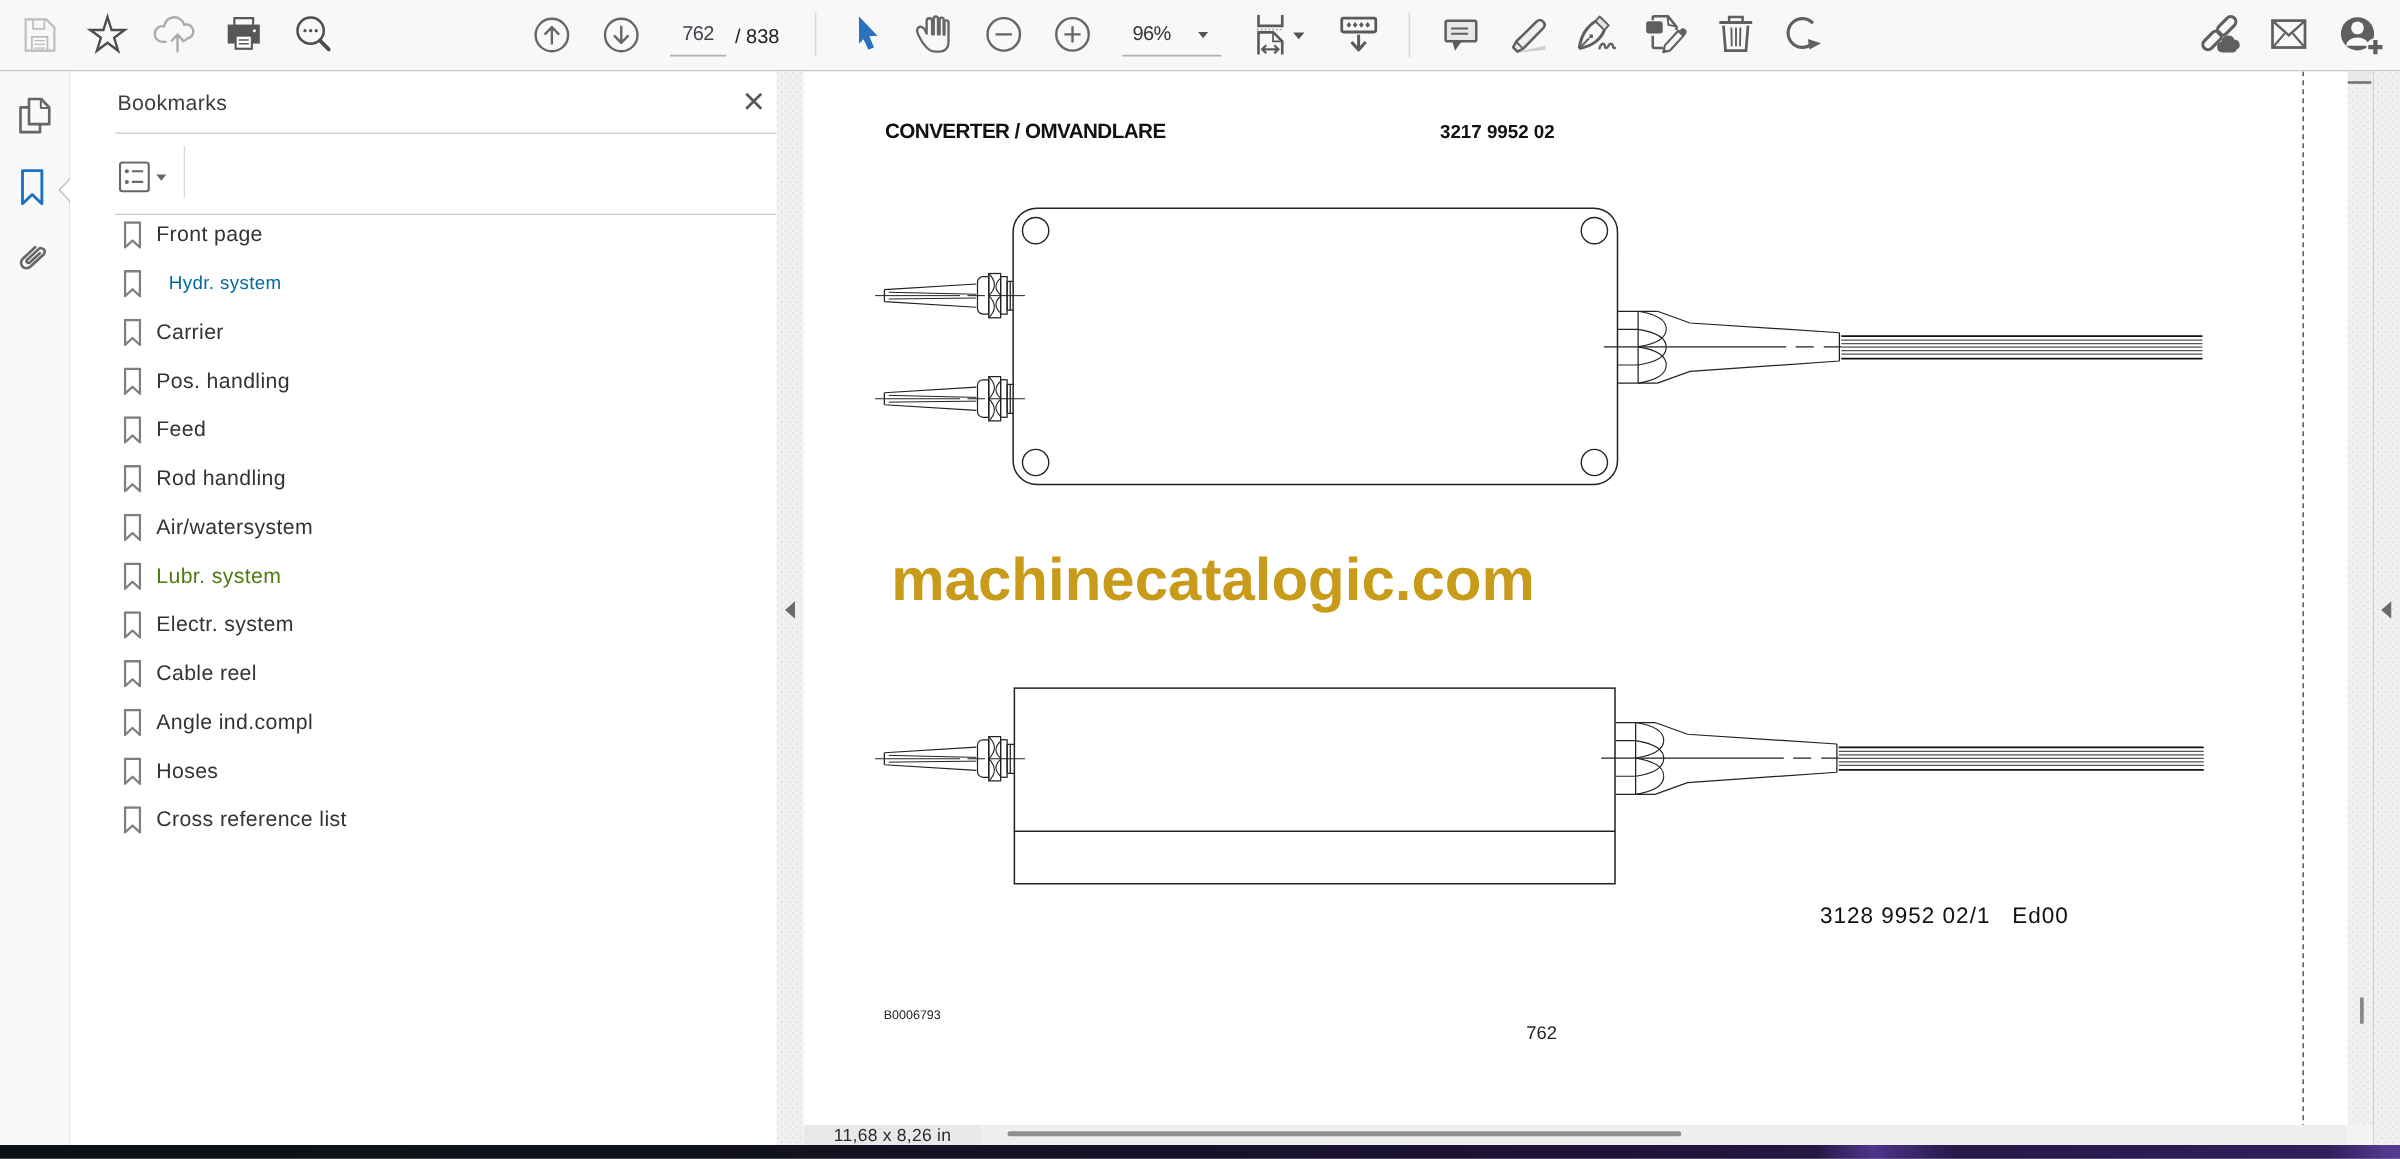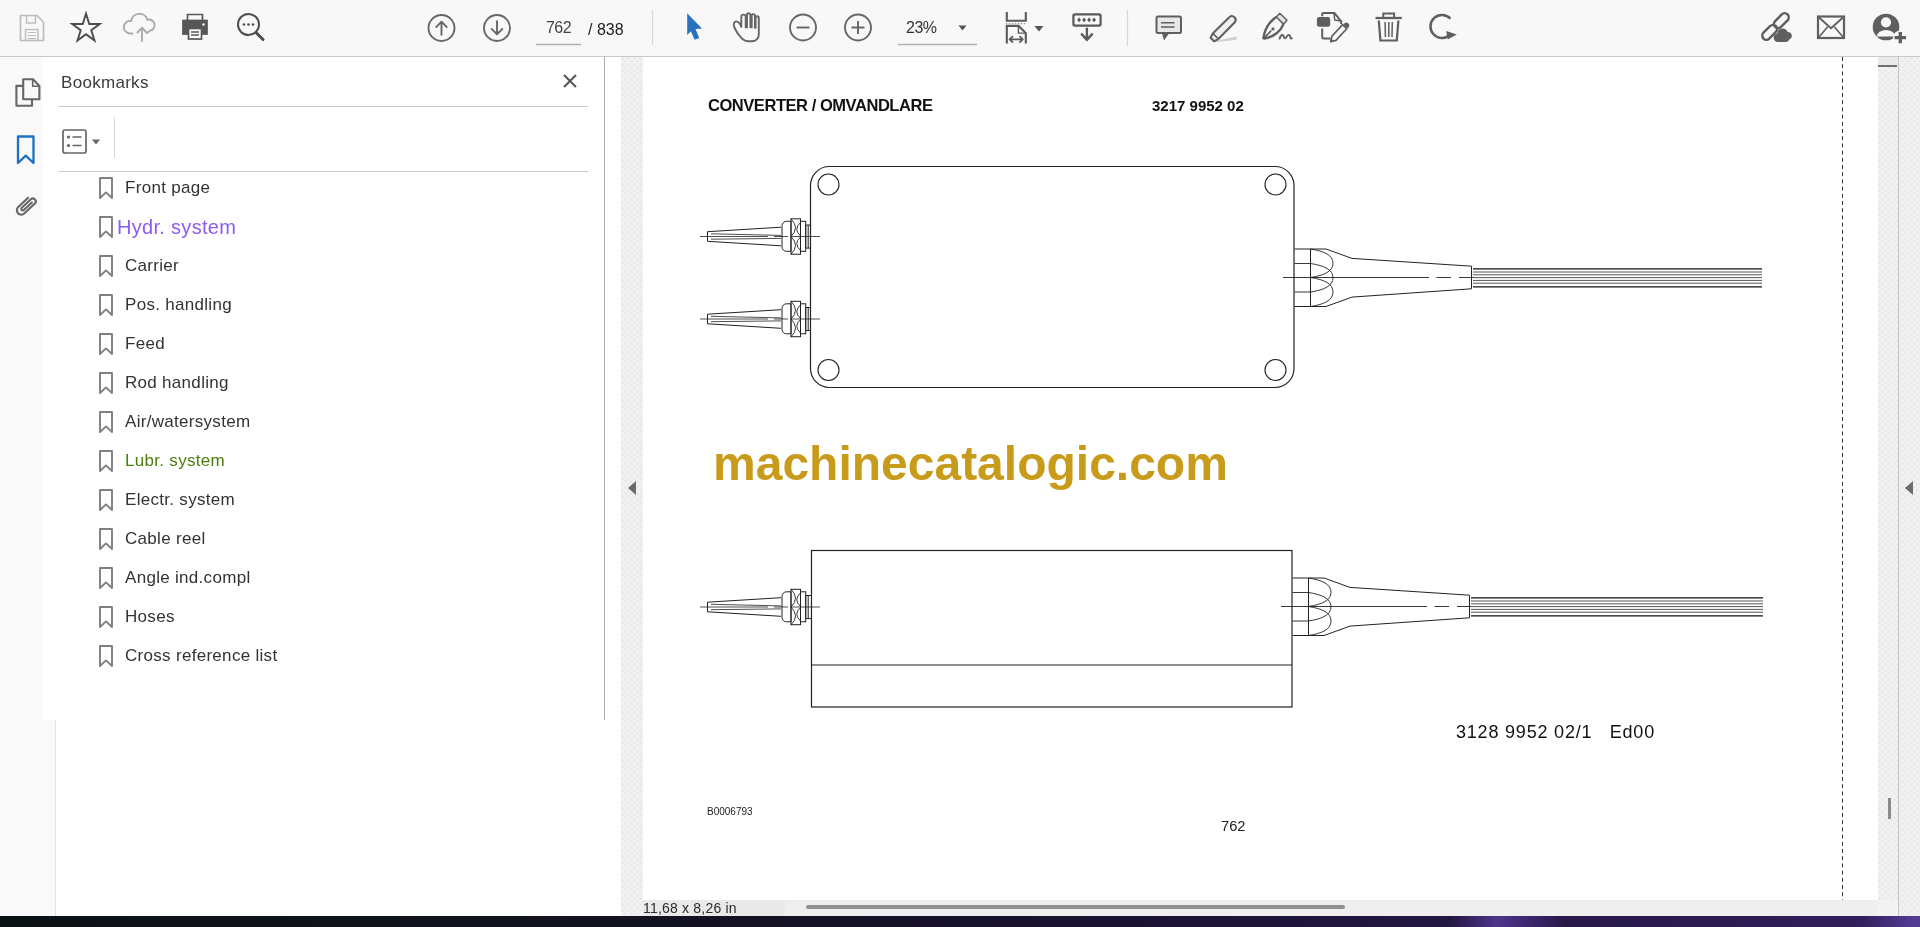--- a/index.html
+++ b/index.html
@@ -152,21 +152,21 @@
   <g fill="#5f5f5f" stroke="none">
     <circle cx="1886" cy="27" r="13.3"></circle>
     <circle cx="1886" cy="22.3" r="5.1" fill="#f8f8f8"></circle>
     <path d="M1876.5 36.6 a9.6 7.8 0 0 1 19 0 z" fill="#f8f8f8"></path>
     <circle cx="1900.3" cy="37.6" r="7.2" fill="#f8f8f8"></circle>
     <path d="M1898.6 31.9 h3.4 v4 h4 v3.4 h-4 v4 h-3.4 v-4 h-4 v-3.4 h4 z"></path>
   </g>
 </svg>
 <div class="a" style="left:536px;top:18px;width:45px;height:20px;font-size:16px;letter-spacing:-0.5px;color:#41414b;text-align:center;line-height:20px">762</div>
 <div class="a" style="left:588px;top:20px;width:60px;height:20px;font-size:16px;letter-spacing:0px;color:#1f1f1f;line-height:20px">/ 838</div>
-<div class="a" style="left:906px;top:18px;width:45px;height:20px;font-size:16px;letter-spacing:-0.5px;color:#333;line-height:20px">23%</div>
+<div class="a" style="left:906px;top:18px;width:45px;height:20px;font-size:16px;letter-spacing:-0.5px;color:#333;line-height:20px">96%</div>
 </div>
 
 <div class="a" style="left:0;top:56px;width:56px;height:860px;background:#f9f9f9;border-right:1px solid #e2e2e2">
 <svg width="56" height="860" viewBox="0 0 56 860" fill="none">
 
   <g stroke="#666" stroke-width="2.1" stroke-linejoin="round">
     <rect x="16.4" y="29.9" width="15.6" height="19.8" fill="none"></rect>
     <path d="M23.2 43.3 V23.2 H33 L39.4 30 V43.3 Z" fill="#f9f9f9"></path>
     <path d="M32.7 23.4 V30.3 H39.2" stroke-width="1.6"></path>
   </g>
@@ -177,21 +177,21 @@
     <path d="M21.3 142.5 V156 a4.4 4.4 0 0 0 8.8 0 V141.5 a2.9 2.9 0 0 0 -5.8 0 V154 a1.5 1.5 0 0 0 3 0 V143"></path>
   </g>
 </svg>
 </div>
 
 <svg class="a" style="left:44px;top:141px" width="14" height="22" viewBox="0 0 14 22" fill="none">
   <path d="M13 1 L3.5 11 L13 21" fill="#fff" stroke="#c2c2c2" stroke-width="1.2"></path>
   <path d="M13 0 L13 22" stroke="#fff" stroke-width="2"></path>
 </svg>
 
-<div class="a" style="left:42px;top:56px;width:563px;height:664px;background:#fff;border-right:1px solid #ababab">
+<div class="a" style="left:75px;top:56px;width:563px;height:664px;background:#fff;border-right:1px solid #ababab">
   <div class="a" style="left:19px;top:17px;font-size:17px;letter-spacing:0.3px;color:#3c3c3c">Bookmarks</div>
   <svg class="a" style="left:520px;top:17px" width="16" height="16" viewBox="0 0 16 16">
       <path d="M2 2 L14 14 M14 2 L2 14" stroke="#575757" stroke-width="2.1"></path>
     </svg>
   <div class="a" style="left:17px;top:49.5px;width:529px;height:1px;background:#c9c9c9"></div>
 
   <svg class="a" style="left:20px;top:73px" width="40" height="26" viewBox="0 0 40 26" fill="none">
     <rect x="1" y="1" width="23" height="23" rx="2" stroke="#666" stroke-width="1.7"></rect>
     <circle cx="6.5" cy="8" r="1.6" fill="#666"></circle>
     <circle cx="6.5" cy="16.5" r="1.6" fill="#666"></circle>
@@ -202,21 +202,21 @@
   <div class="a" style="left:17px;top:114.5px;width:529px;height:1px;background:#c9c9c9"></div>
 </div>
 <div class="a" style="left:57px;top:56px;width:563px;height:744px;pointer-events:none">
 <svg class="a" style="left:42px;top:121px" width="14" height="22" viewBox="0 0 14 22" fill="none">
       <path d="M1 1 h12 v20 l-6-5.6 l-6 5.6 z" stroke="#7f7f7f" stroke-width="1.9" stroke-linejoin="round"></path>
     </svg>
 <div class="a" style="left:68px;top:122px;font-size:17px;letter-spacing:0.3px;color:#333;line-height:20px">Front page</div>
 <svg class="a" style="left:42px;top:160px" width="14" height="22" viewBox="0 0 14 22" fill="none">
       <path d="M1 1 h12 v20 l-6-5.6 l-6 5.6 z" stroke="#7f7f7f" stroke-width="1.9" stroke-linejoin="round"></path>
     </svg>
-<div class="a" style="left:60px;top:161px;font-size:20px;letter-spacing:0.3px;color:#8b5cf6;line-height:20px">Hydr. system</div>
+<div class="a" style="left:78px;top:161px;font-size:15px;letter-spacing:0.3px;color:#0369a1;line-height:20px">Hydr. system</div>
 <svg class="a" style="left:42px;top:199px" width="14" height="22" viewBox="0 0 14 22" fill="none">
       <path d="M1 1 h12 v20 l-6-5.6 l-6 5.6 z" stroke="#7f7f7f" stroke-width="1.9" stroke-linejoin="round"></path>
     </svg>
 <div class="a" style="left:68px;top:200px;font-size:17px;letter-spacing:0.3px;color:#333;line-height:20px">Carrier</div>
 <svg class="a" style="left:42px;top:238px" width="14" height="22" viewBox="0 0 14 22" fill="none">
       <path d="M1 1 h12 v20 l-6-5.6 l-6 5.6 z" stroke="#7f7f7f" stroke-width="1.9" stroke-linejoin="round"></path>
     </svg>
 <div class="a" style="left:68px;top:239px;font-size:17px;letter-spacing:0.3px;color:#333;line-height:20px">Pos. handling</div>
 <svg class="a" style="left:42px;top:277px" width="14" height="22" viewBox="0 0 14 22" fill="none">
       <path d="M1 1 h12 v20 l-6-5.6 l-6 5.6 z" stroke="#7f7f7f" stroke-width="1.9" stroke-linejoin="round"></path>
@@ -372,17 +372,17 @@
     </g>
 
     <text x="1456" y="738" font-size="18" letter-spacing="0.8" fill="#111">3128 9952 02/1&nbsp;&nbsp;&nbsp;Ed00</text>
     <text x="707" y="815" font-size="10" fill="#222">B0006793</text>
     <text x="1221" y="831" font-size="14.7" fill="#222">762</text>
   </svg>
   </div>
 
   <div class="a" style="left:22px;top:844px;width:1235px;height:16px;background:#efefef"></div>
   <div class="a" style="left:1257px;top:844px;width:20px;height:16px;background:#f3f3f3"></div>
-  <div class="a" style="left:22px;top:844px;width:142px;height:16px;background:#e9e9e9;font-size:14px;letter-spacing:0.2px;color:#2b2b2b;text-align:left;line-height:16px">11,68 x 8,26 in</div>
+  <div class="a" style="left:22px;top:844px;width:142px;height:16px;background:#e9e9e9;font-size:14px;letter-spacing:0.2px;color:#2b2b2b;text-align:center;line-height:16px">11,68 x 8,26 in</div>
   <div class="a" style="left:185px;top:849px;width:539px;height:4px;background:#909090;border-radius:2px"></div>
 </div>
 
 <div class="a" style="left:0;top:916px;width:1920px;height:11px;background:linear-gradient(90deg,rgba(0,0,0,0) 0%,rgba(0,0,0,0) 75.5%,rgba(120,80,210,0.5) 78%,rgba(0,0,0,0) 81.5%,rgba(0,0,0,0) 97%,rgba(120,90,210,0.45) 99.5%),linear-gradient(90deg,#0c1114 0%,#10131c 25%,#151126 45%,#1b1233 60%,#221741 75%,#2a1b50 88%,#33205e 100%)"></div>
 
 </body></html>

